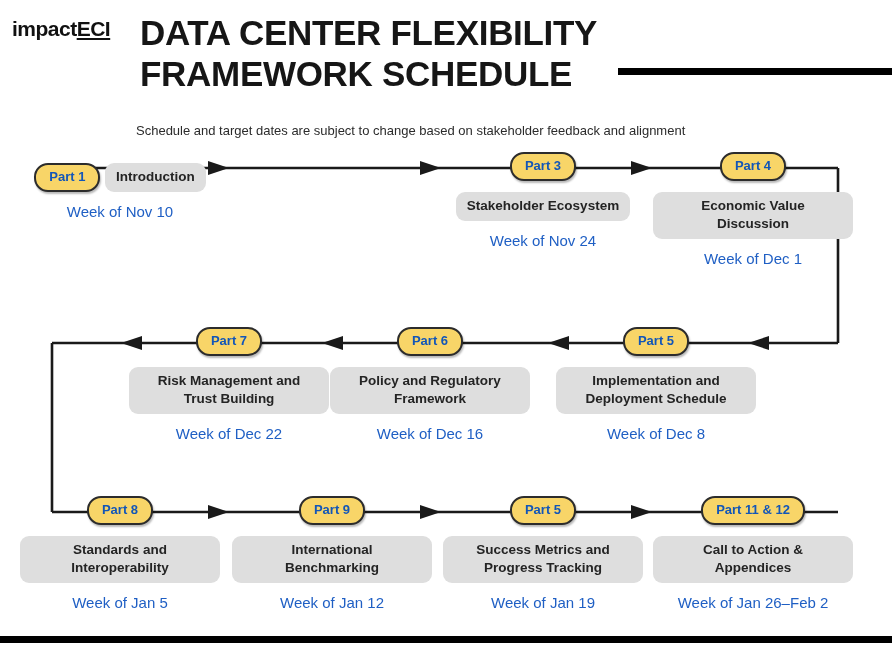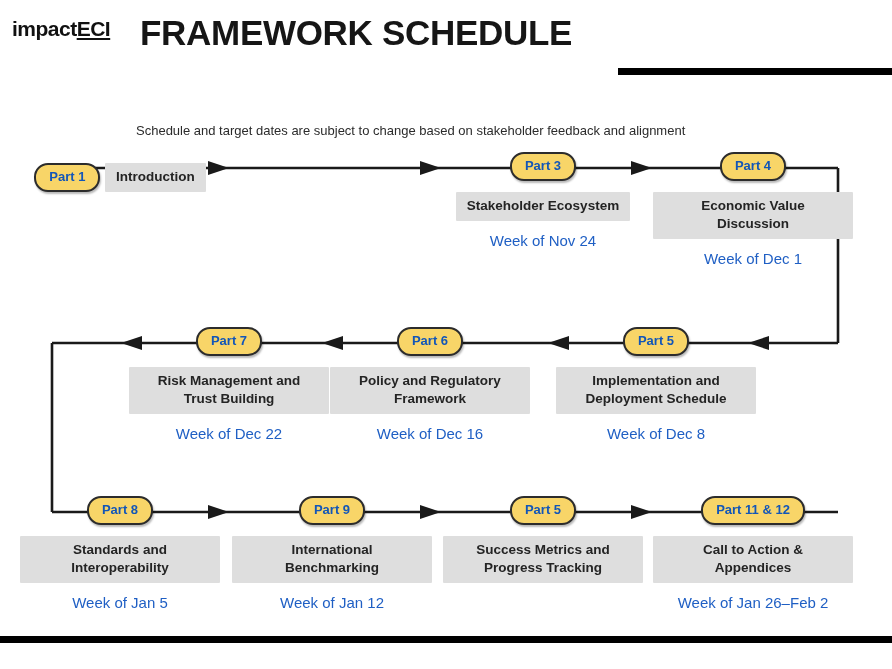--- a/index.html
+++ b/index.html
@@ -91,21 +91,21 @@
     line-height: 14px;
     padding: 5px 13px 6px 13px;
     box-shadow: 1px 2px 2px rgba(0,0,0,0.28);
     white-space: nowrap;
     position: relative;
     z-index: 3;
   }
   .label {
     display: inline-block;
     background: #DEDEDE;
-    border-radius: 1px;
+    border-radius: 9px;
     color: #242424;
     font-size: 13.5px;
     font-weight: 700;
     line-height: 18px;
     padding: 5px 11px 6px 11px;
     margin-top: 11px;
     max-width: 190px;
   }
   .date {
     display: block;
@@ -127,20 +127,21 @@
 </head>
 <body>
 
 <div id="header">
   <div id="logo">
     <span>impact</span><span class="logo-eci">ECI</span>
   </div>
 
   <div id="title-block">
     <div id="title">
+      <div>DATA CENTER FLEXIBILITY</div>
       <div>FRAMEWORK SCHEDULE</div>
     </div>
   </div>
 
   <div id="title-rule"></div>
 
   <div id="subtitle">Schedule and target dates are subject to change based on stakeholder feedback and alignment</div>
 </div>
 
 <div id="flow">
@@ -176,20 +177,21 @@
       <line x1="52" y1="512" x2="838" y2="512"></line>
       <path d="M208,505 L229,512 L208,519 z" fill="#1a1a1a" stroke="none"></path>
       <path d="M420,505 L441,512 L420,519 z" fill="#1a1a1a" stroke="none"></path>
       <path d="M631,505 L652,512 L631,519 z" fill="#1a1a1a" stroke="none"></path>
     </g>
   </svg>
 
   <div class="node" style="left:120px; top:152px;">
     <span class="pill">Part 1</span>
     <span class="label">Introduction</span>
+    <span class="date">Week of Nov 10</span>
   </div>
 
 
   <div class="node" style="left:543px; top:152px;">
     <span class="pill">Part 3</span>
     <span class="label">Stakeholder Ecosystem</span>
     <span class="date">Week of Nov 24</span>
   </div>
 
   <div class="node" style="left:753px; top:152px;">
@@ -224,20 +226,21 @@
 
   <div class="node" style="left:332px; top:496px;">
     <span class="pill">Part 9</span>
     <span class="label">International Benchmarking</span>
     <span class="date">Week of Jan 12</span>
   </div>
 
   <div class="node" style="left:543px; top:496px;">
     <span class="pill">Part 5</span>
     <span class="label">Success Metrics and Progress Tracking</span>
+    <span class="date">Week of Jan 19</span>
   </div>
 
   <div class="node" style="left:753px; top:496px;text-align:center;">
     <span class="pill">Part 11 &amp; 12</span>
     <span class="label">Call to Action &amp; Appendices</span>
     <span class="date">Week of Jan 26–Feb 2</span>
   </div>
 
 </div>
 

